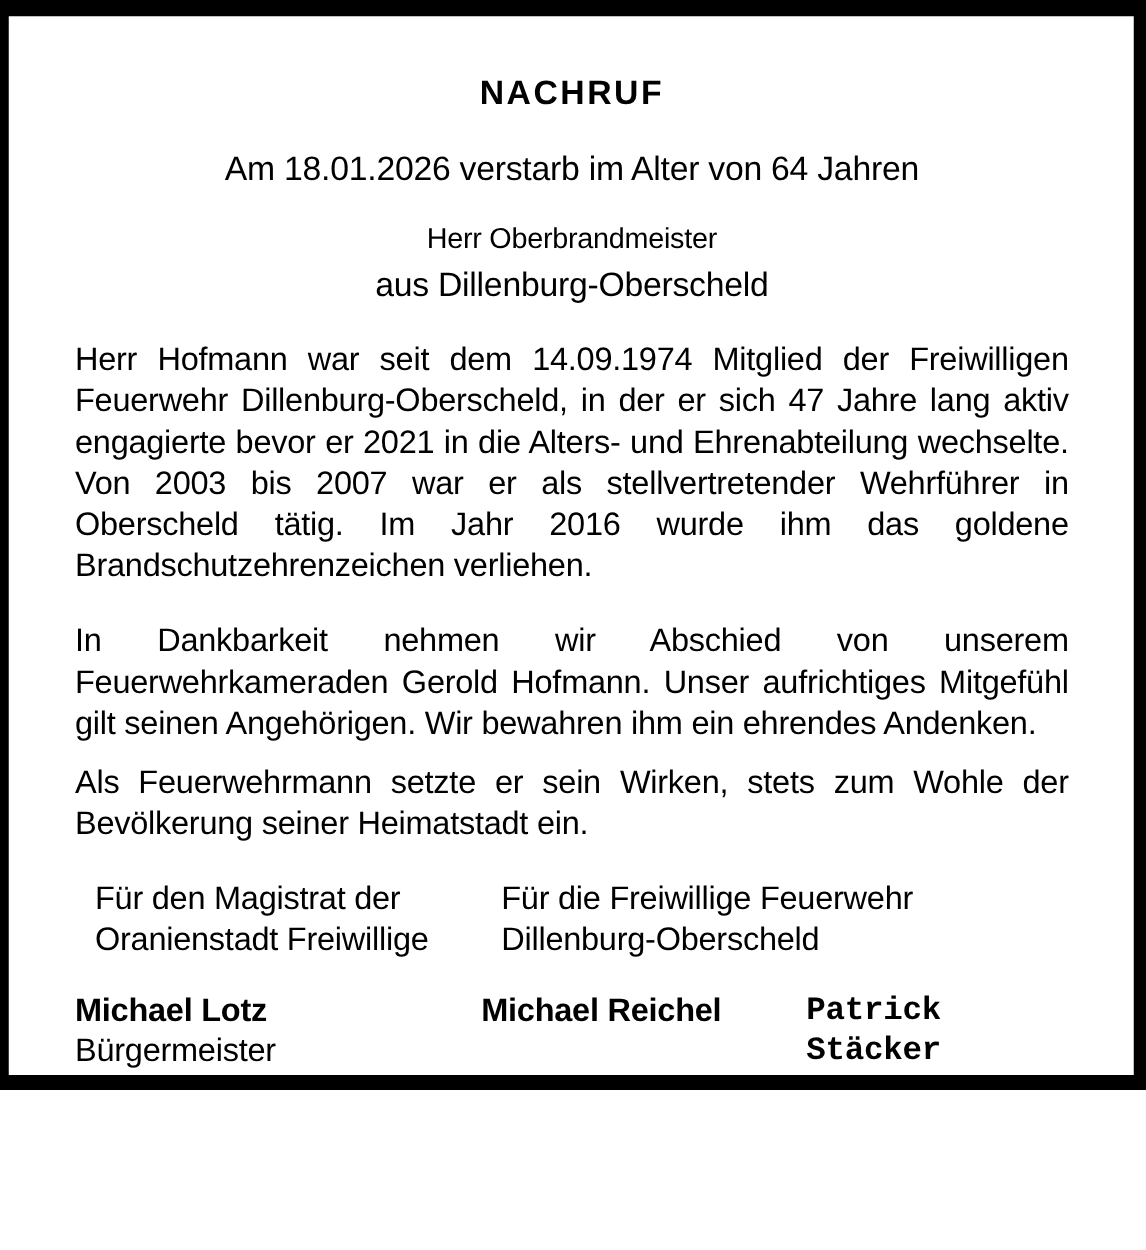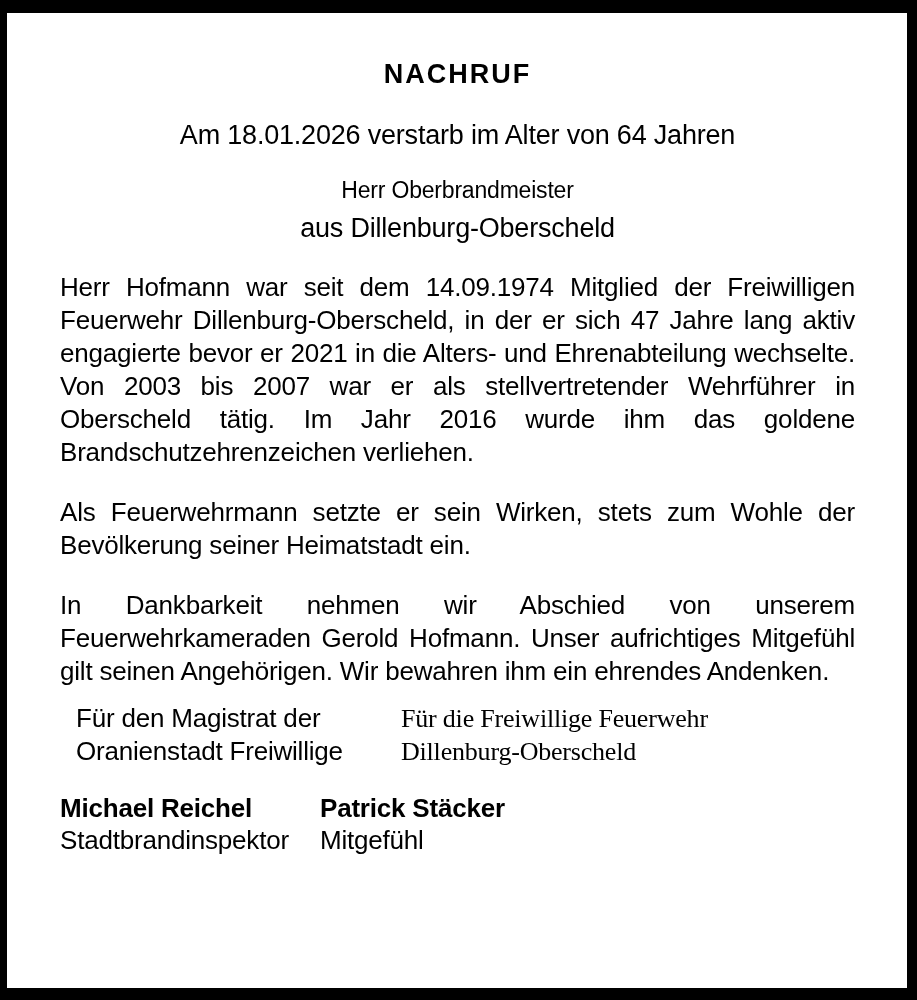--- a/index.html
+++ b/index.html
@@ -5,21 +5,21 @@
   * { margin: 0; padding: 0; box-sizing: border-box; }
 
   html, body {
     background: #ffffff;
     font-family: "Liberation Sans", sans-serif;
   }
 
   .page {
     position: relative;
     width: 917px;
-    height: 1000px;
+    height: 872px;
     background: #ffffff;
     color: #000000;
     border-top: 13px solid #000000;
     border-right: 10px solid #000000;
     border-bottom: 12px solid #000000;
     border-left: 7px solid #000000;
     padding: 48px 52px 3px 53px;
     overflow: hidden;
   }
 
@@ -77,27 +77,27 @@
 
   .attrib-row {
     display: flex;
     font-size: 26px;
     line-height: 33px;
     letter-spacing: -0.2px;
     margin-bottom: 24px;
   }
 
   .attrib-col-1 { width: 325px; flex: 0 0 325px; margin-left: 16px; }
-  .attrib-col-2 { flex: 1 1 auto; font-family: Liberation Serif, serif; }
+  .attrib-col-2 { flex: 1 1 auto; }
 
   .sig-row { display: flex; }
 
   .sig-col-1 { width: 325px; flex: 0 0 325px; }
   .sig-col-2 { width: 260px; flex: 0 0 260px; }
-  .sig-col-3 { flex: 1 1 auto; }
+  .sig-col-3 { flex: 1 1 auto; font-family: Liberation Mono, monospace; }
 
   .sig-name {
     font-size: 26px;
     font-weight: 700;
     line-height: 32px;
     letter-spacing: -0.2px;
   }
 
   .sig-title {
     font-size: 26px;
@@ -114,39 +114,42 @@
 
   <div class="dateline centered">Am 18.01.2026 verstarb im Alter von 64 Jahren</div>
 
   <div class="salutation centered">Herr Oberbrandmeister</div>
 
 
   <div class="origin centered">aus Dillenburg-Oberscheld</div>
 
   <p class="body-par">Herr Hofmann war seit dem 14.09.1974 Mitglied der Freiwilligen Feuerwehr Dillenburg-Oberscheld, in der er sich 47 Jahre lang aktiv engagierte bevor er 2021 in die Alters- und Ehrenabteilung wechselte. Von 2003 bis 2007 war er als stellvertretender Wehrführer in Oberscheld tätig. Im Jahr 2016 wurde ihm das goldene Brandschutzehrenzeichen verliehen.</p>
 
+  <p class="body-par last">In Dankbarkeit nehmen wir Abschied von unserem Feuerwehrkameraden Gerold Hofmann. Unser aufrichtiges Mitgefühl gilt seinen Angehörigen. Wir bewahren ihm ein ehrendes Andenken.</p>
+
   <p class="body-par">Als Feuerwehrmann setzte er sein Wirken, stets zum Wohle der Bevölkerung seiner Heimatstadt ein.</p>
-
-  <p class="body-par last">In Dankbarkeit nehmen wir Abschied von unserem Feuerwehrkameraden Gerold Hofmann. Unser aufrichtiges Mitgefühl gilt seinen Angehörigen. Wir bewahren ihm ein ehrendes Andenken.</p>
 
   <div class="attrib-row">
     <div class="attrib-col-1">
       <div>Für den Magistrat der</div>
       <div>Oranienstadt Freiwillige</div>
     </div>
     <div class="attrib-col-2">
       <div>Für die Freiwillige Feuerwehr</div>
       <div>Dillenburg-Oberscheld</div>
     </div>
   </div>
 
   <div class="sig-row">
+    <div class="sig-col-1">
+      <div class="sig-name">Michael Lotz</div>
+      <div class="sig-title">Bürgermeister</div>
+    </div>
     <div class="sig-col-2">
       <div class="sig-name">Michael Reichel</div>
-      <div class="sig-title">Stadtbrandinspektor</div>
     </div>
     <div class="sig-col-3">
       <div class="sig-name">Patrick Stäcker</div>
       <div class="sig-title">Mitgefühl</div>
     </div>
   </div>
 
 </div>
 
 </body></html>

